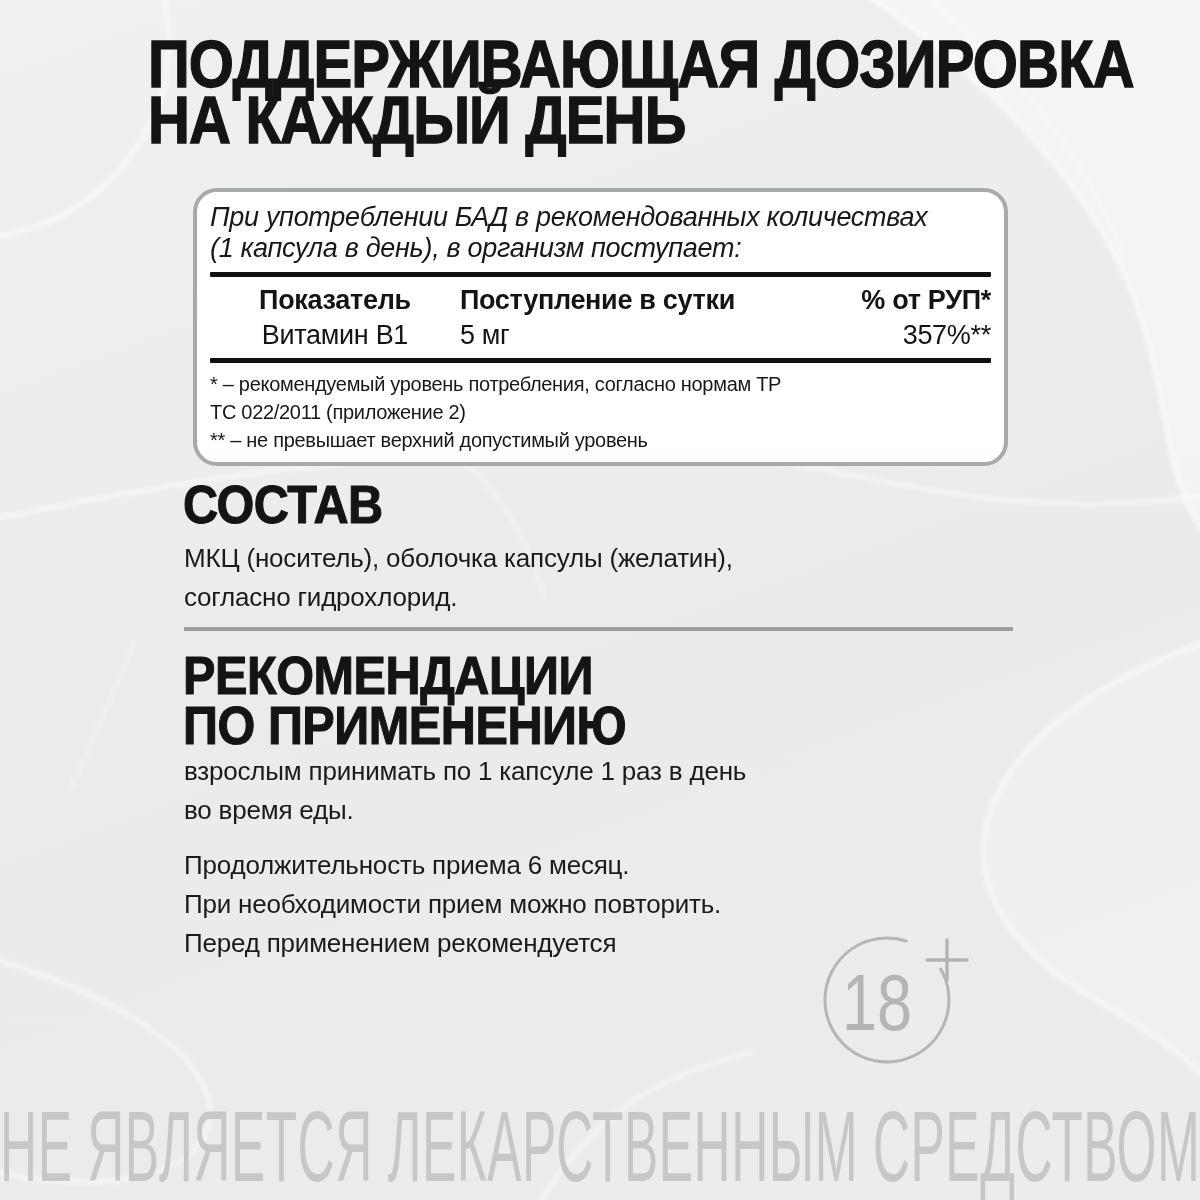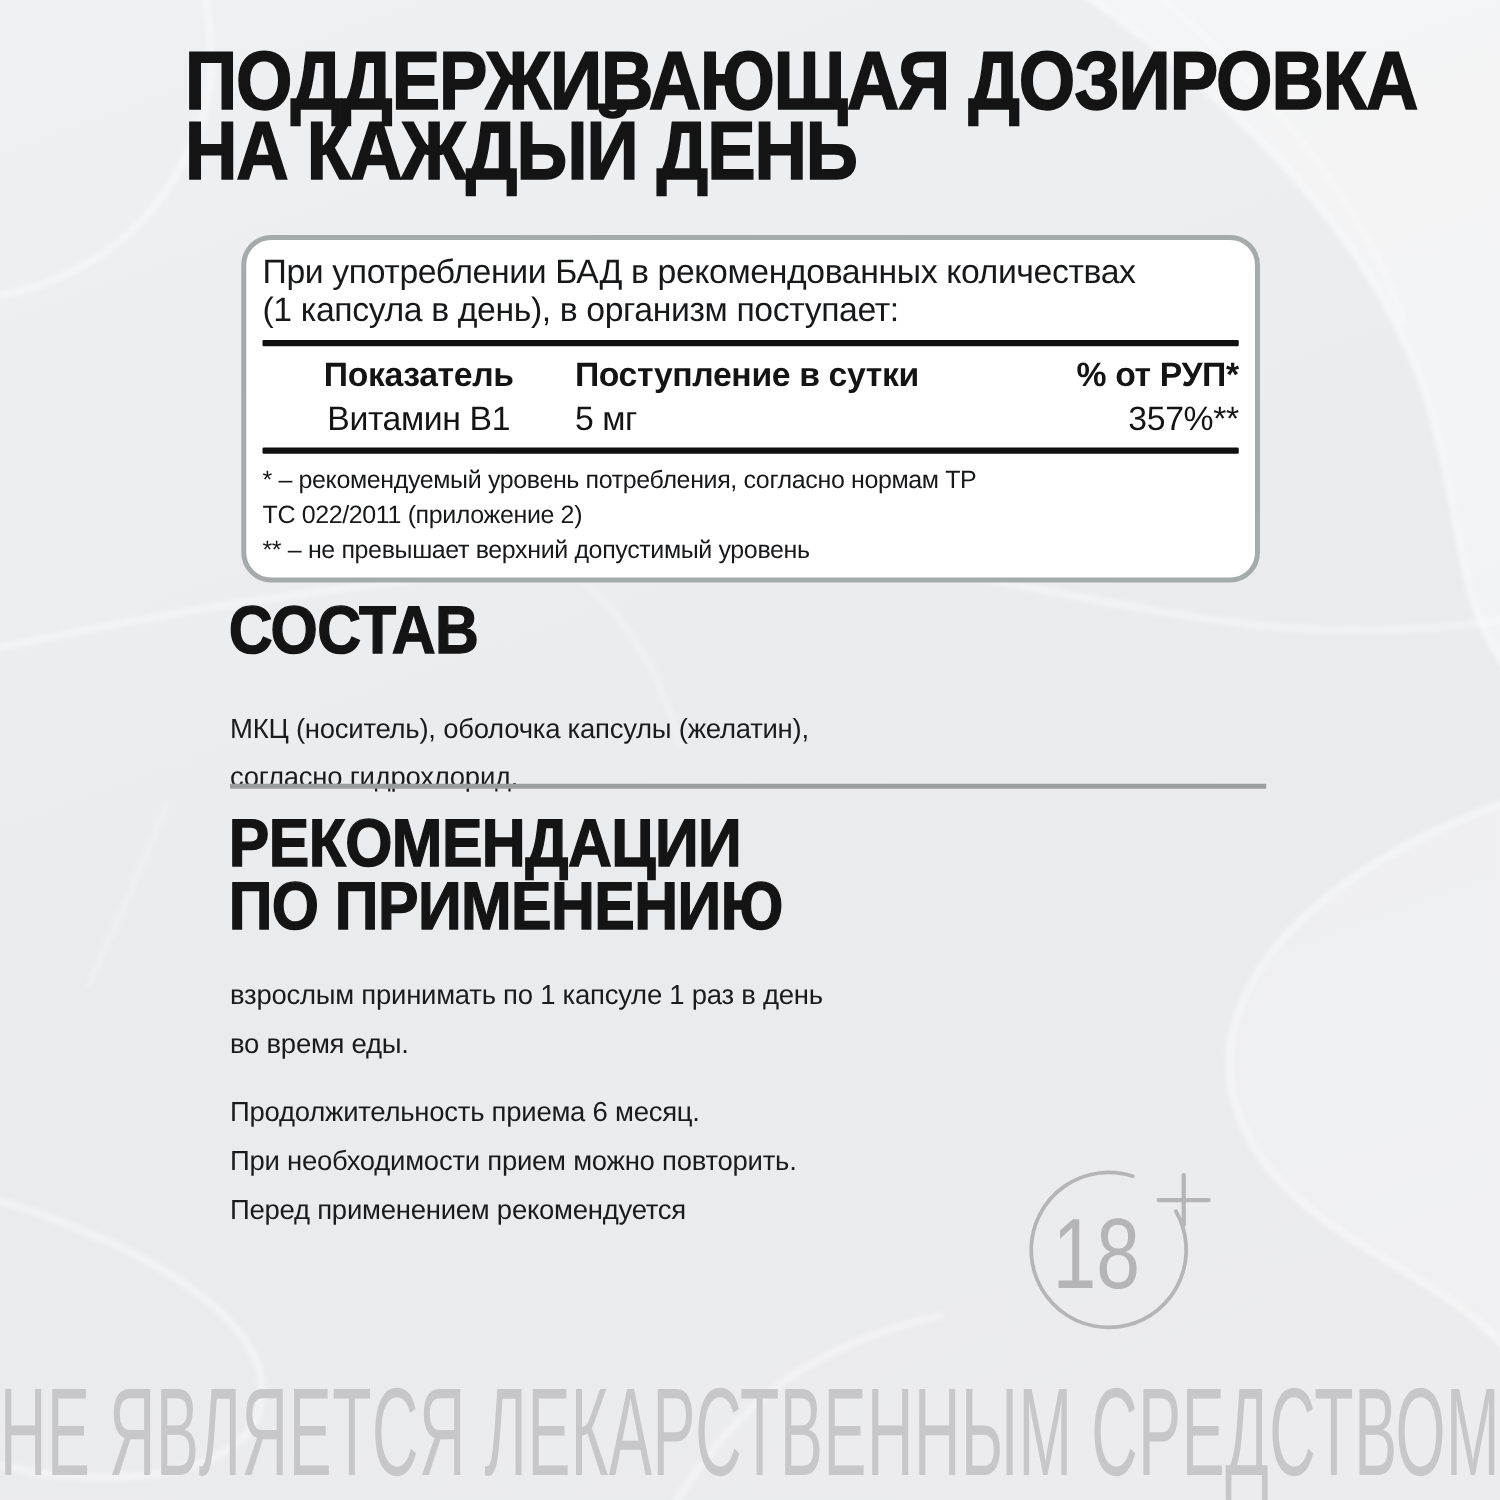--- a/index.html
+++ b/index.html
@@ -24,40 +24,40 @@
     -webkit-text-stroke:1.3px var(--text,#141414);
     transform:scaleX(.88);transform-origin:0 0;white-space:nowrap;
   }
 
   
   .info-box{
     position:absolute;left:193px;top:188px;width:815px;box-sizing:border-box;
     background:#ffffff;border:4px solid var(--box-border,#a5abab);border-radius:24px;
     padding:8px 13px 8px 13px;
   }
-  .intro{font-size:27px;line-height:31px;letter-spacing:-.3px;margin:2px 0 8px 0;color:#17181a;}
+  .intro{font-size:27px;line-height:31px;letter-spacing:-.3px;margin:2px 0 8px 0;color:#17181a;font-style:italic;}
   .rule{height:5px;background:#101010;border-radius:1px;}
   .trow{display:grid;grid-template-columns:32% 36% 32%;align-items:baseline;font-size:27px;line-height:27px;letter-spacing:-.3px;}
   .trow .c1{text-align:center;}
   .trow .c2{text-align:left;}
   .trow .c3{text-align:right;}
   .thead{font-weight:700;padding:10px 0 6px 0;}
   .tdata{padding:2px 0 9px 0;}
   .footnotes{margin-top:7px;font-size:20px;line-height:28px;letter-spacing:-.3px;color:#17181a;}
 
   
   .section-heading{
     position:absolute;left:183px;
     font-size:54px;line-height:50px;font-weight:700;letter-spacing:-.5px;
     -webkit-text-stroke:1.1px var(--text,#141414);
     transform:scaleX(.9);transform-origin:0 0;white-space:nowrap;
   }
   .body-text{
     position:absolute;left:184px;
-    font-size:22px;line-height:39px;letter-spacing:-.2px;color:#1a1b1d;white-space:nowrap;margin-top:24px;
+    font-size:26px;line-height:39px;letter-spacing:-.2px;color:#1a1b1d;white-space:nowrap;
   }
   .divider{position:absolute;left:184px;top:627px;width:829px;height:4px;background:var(--divider,#9a9e9e);}
 
   
   .age-badge{position:absolute;left:807px;top:920px;width:170px;height:170px;}
 
   
   .watermark-wrap{position:absolute;left:0;top:1096px;width:1200px;height:104px;overflow:hidden;}
   #watermark-text{
     display:inline-block;white-space:nowrap;

